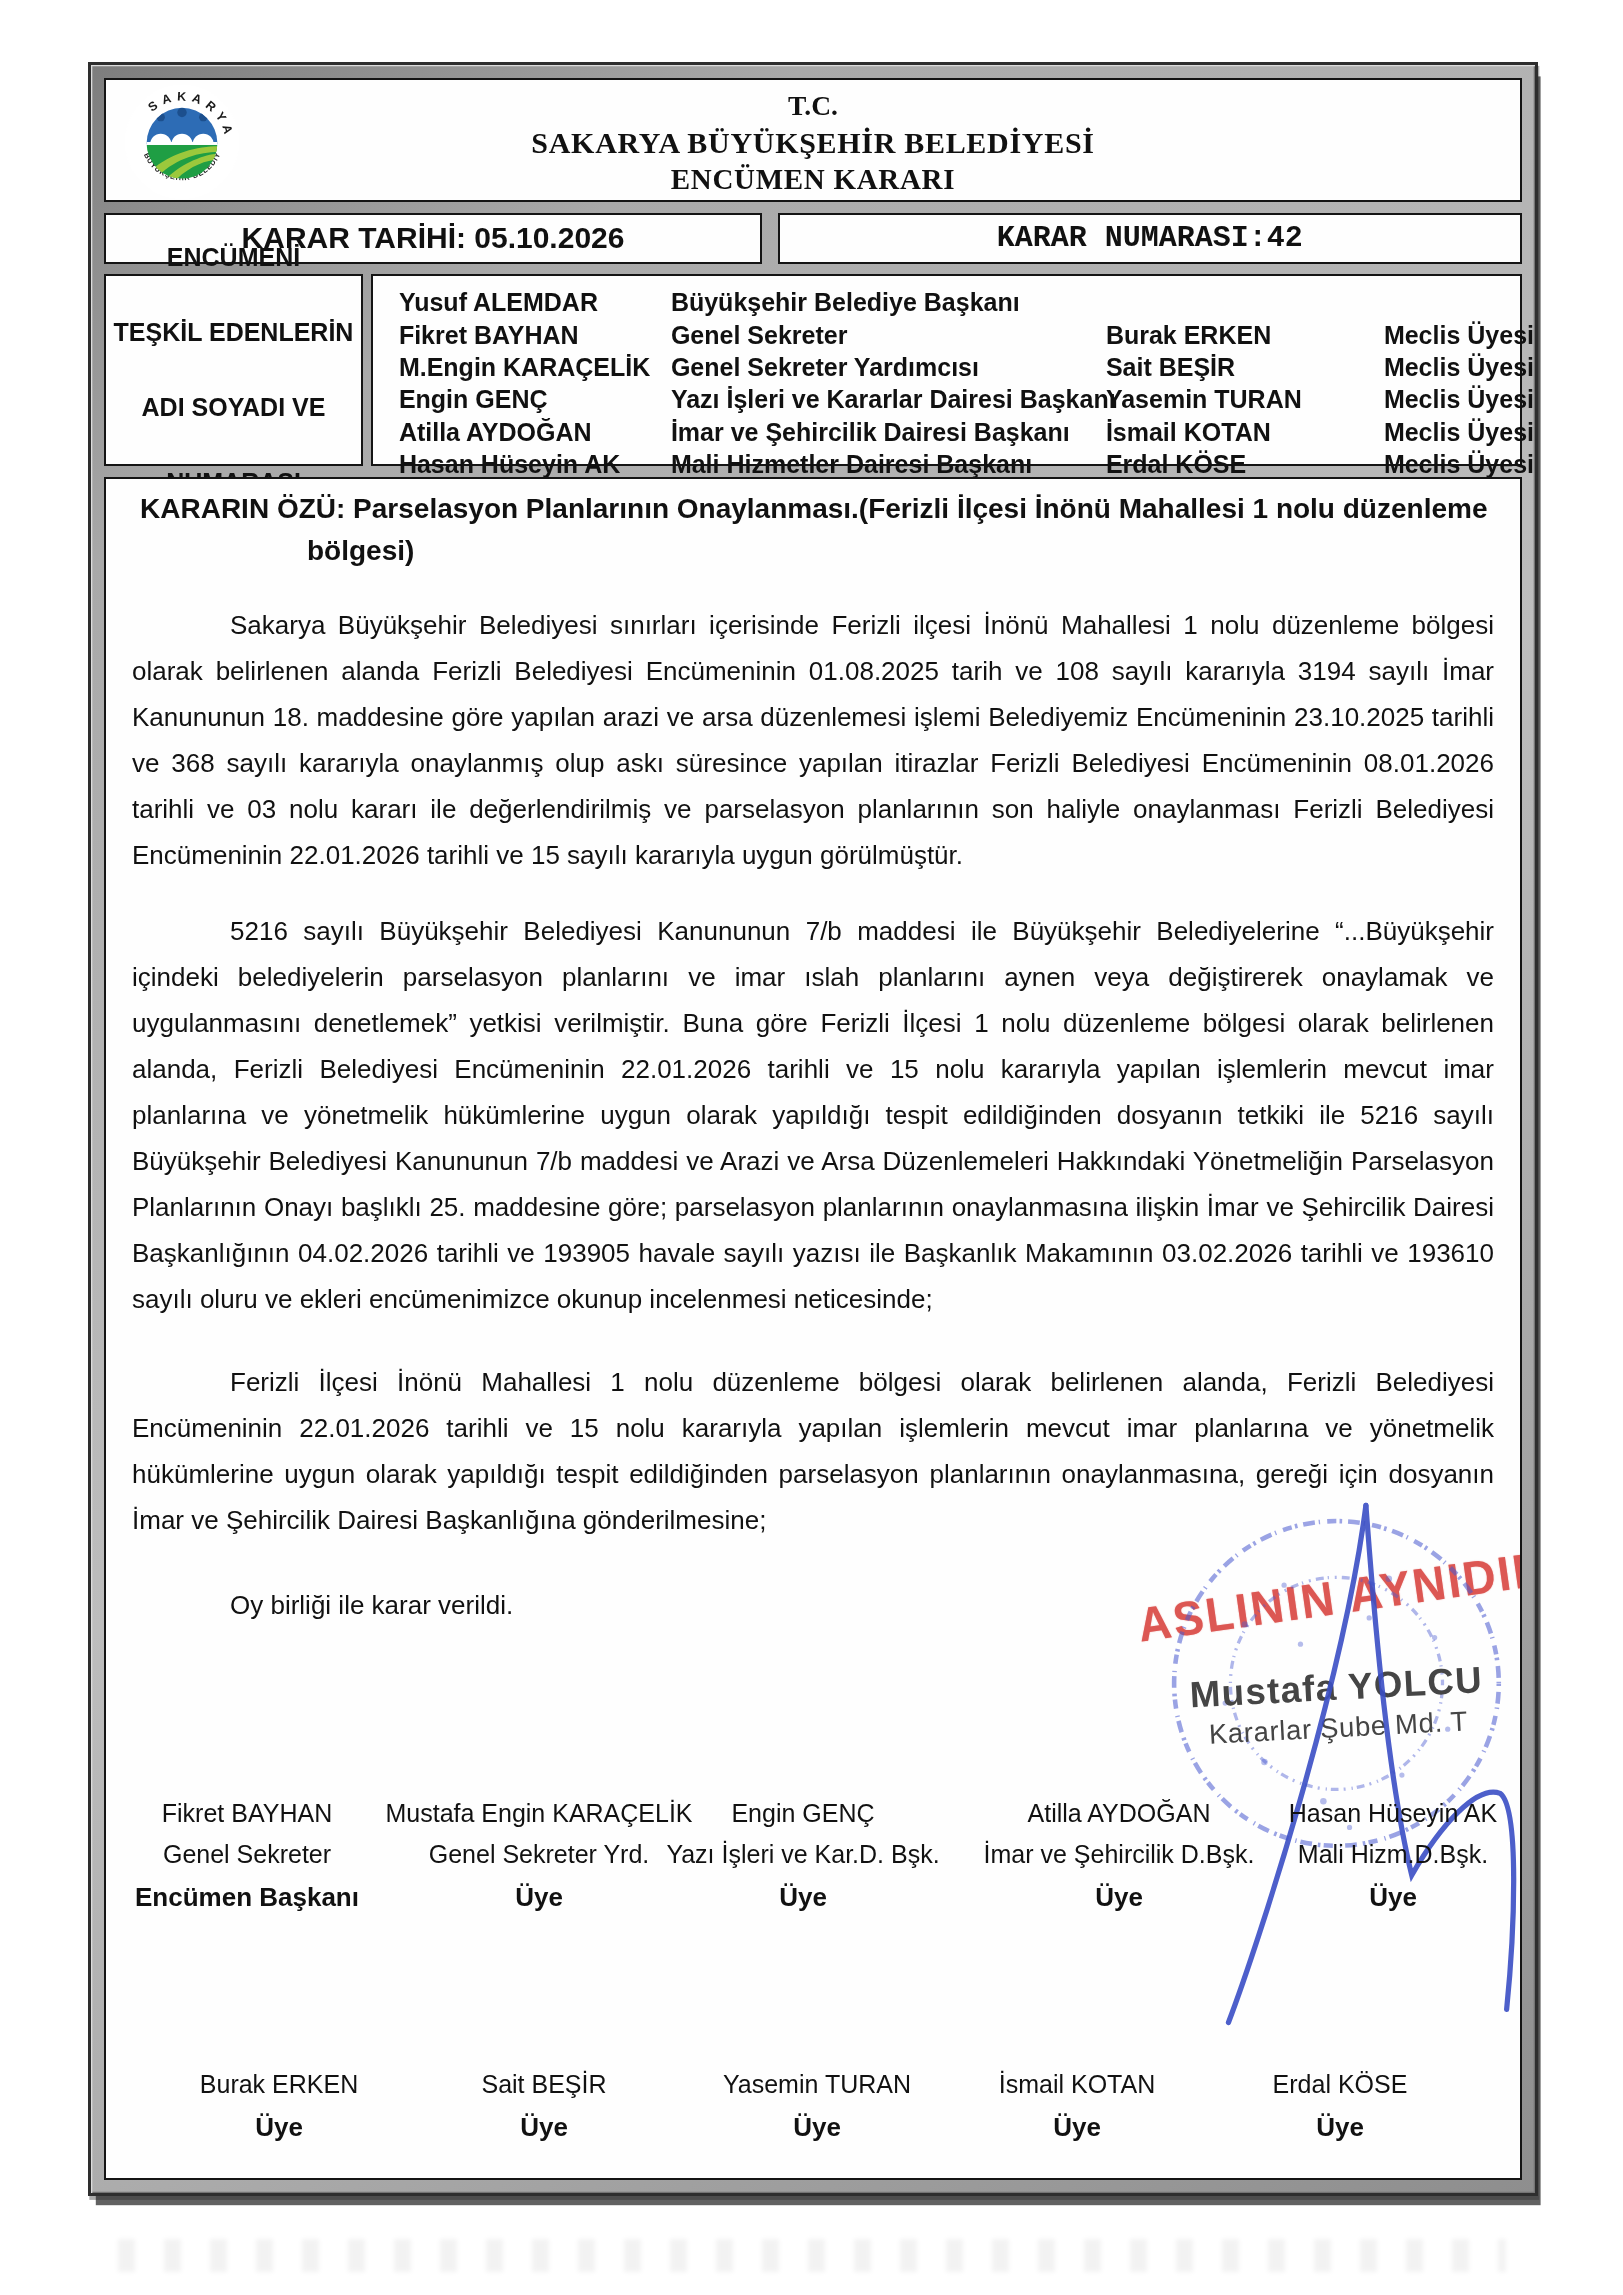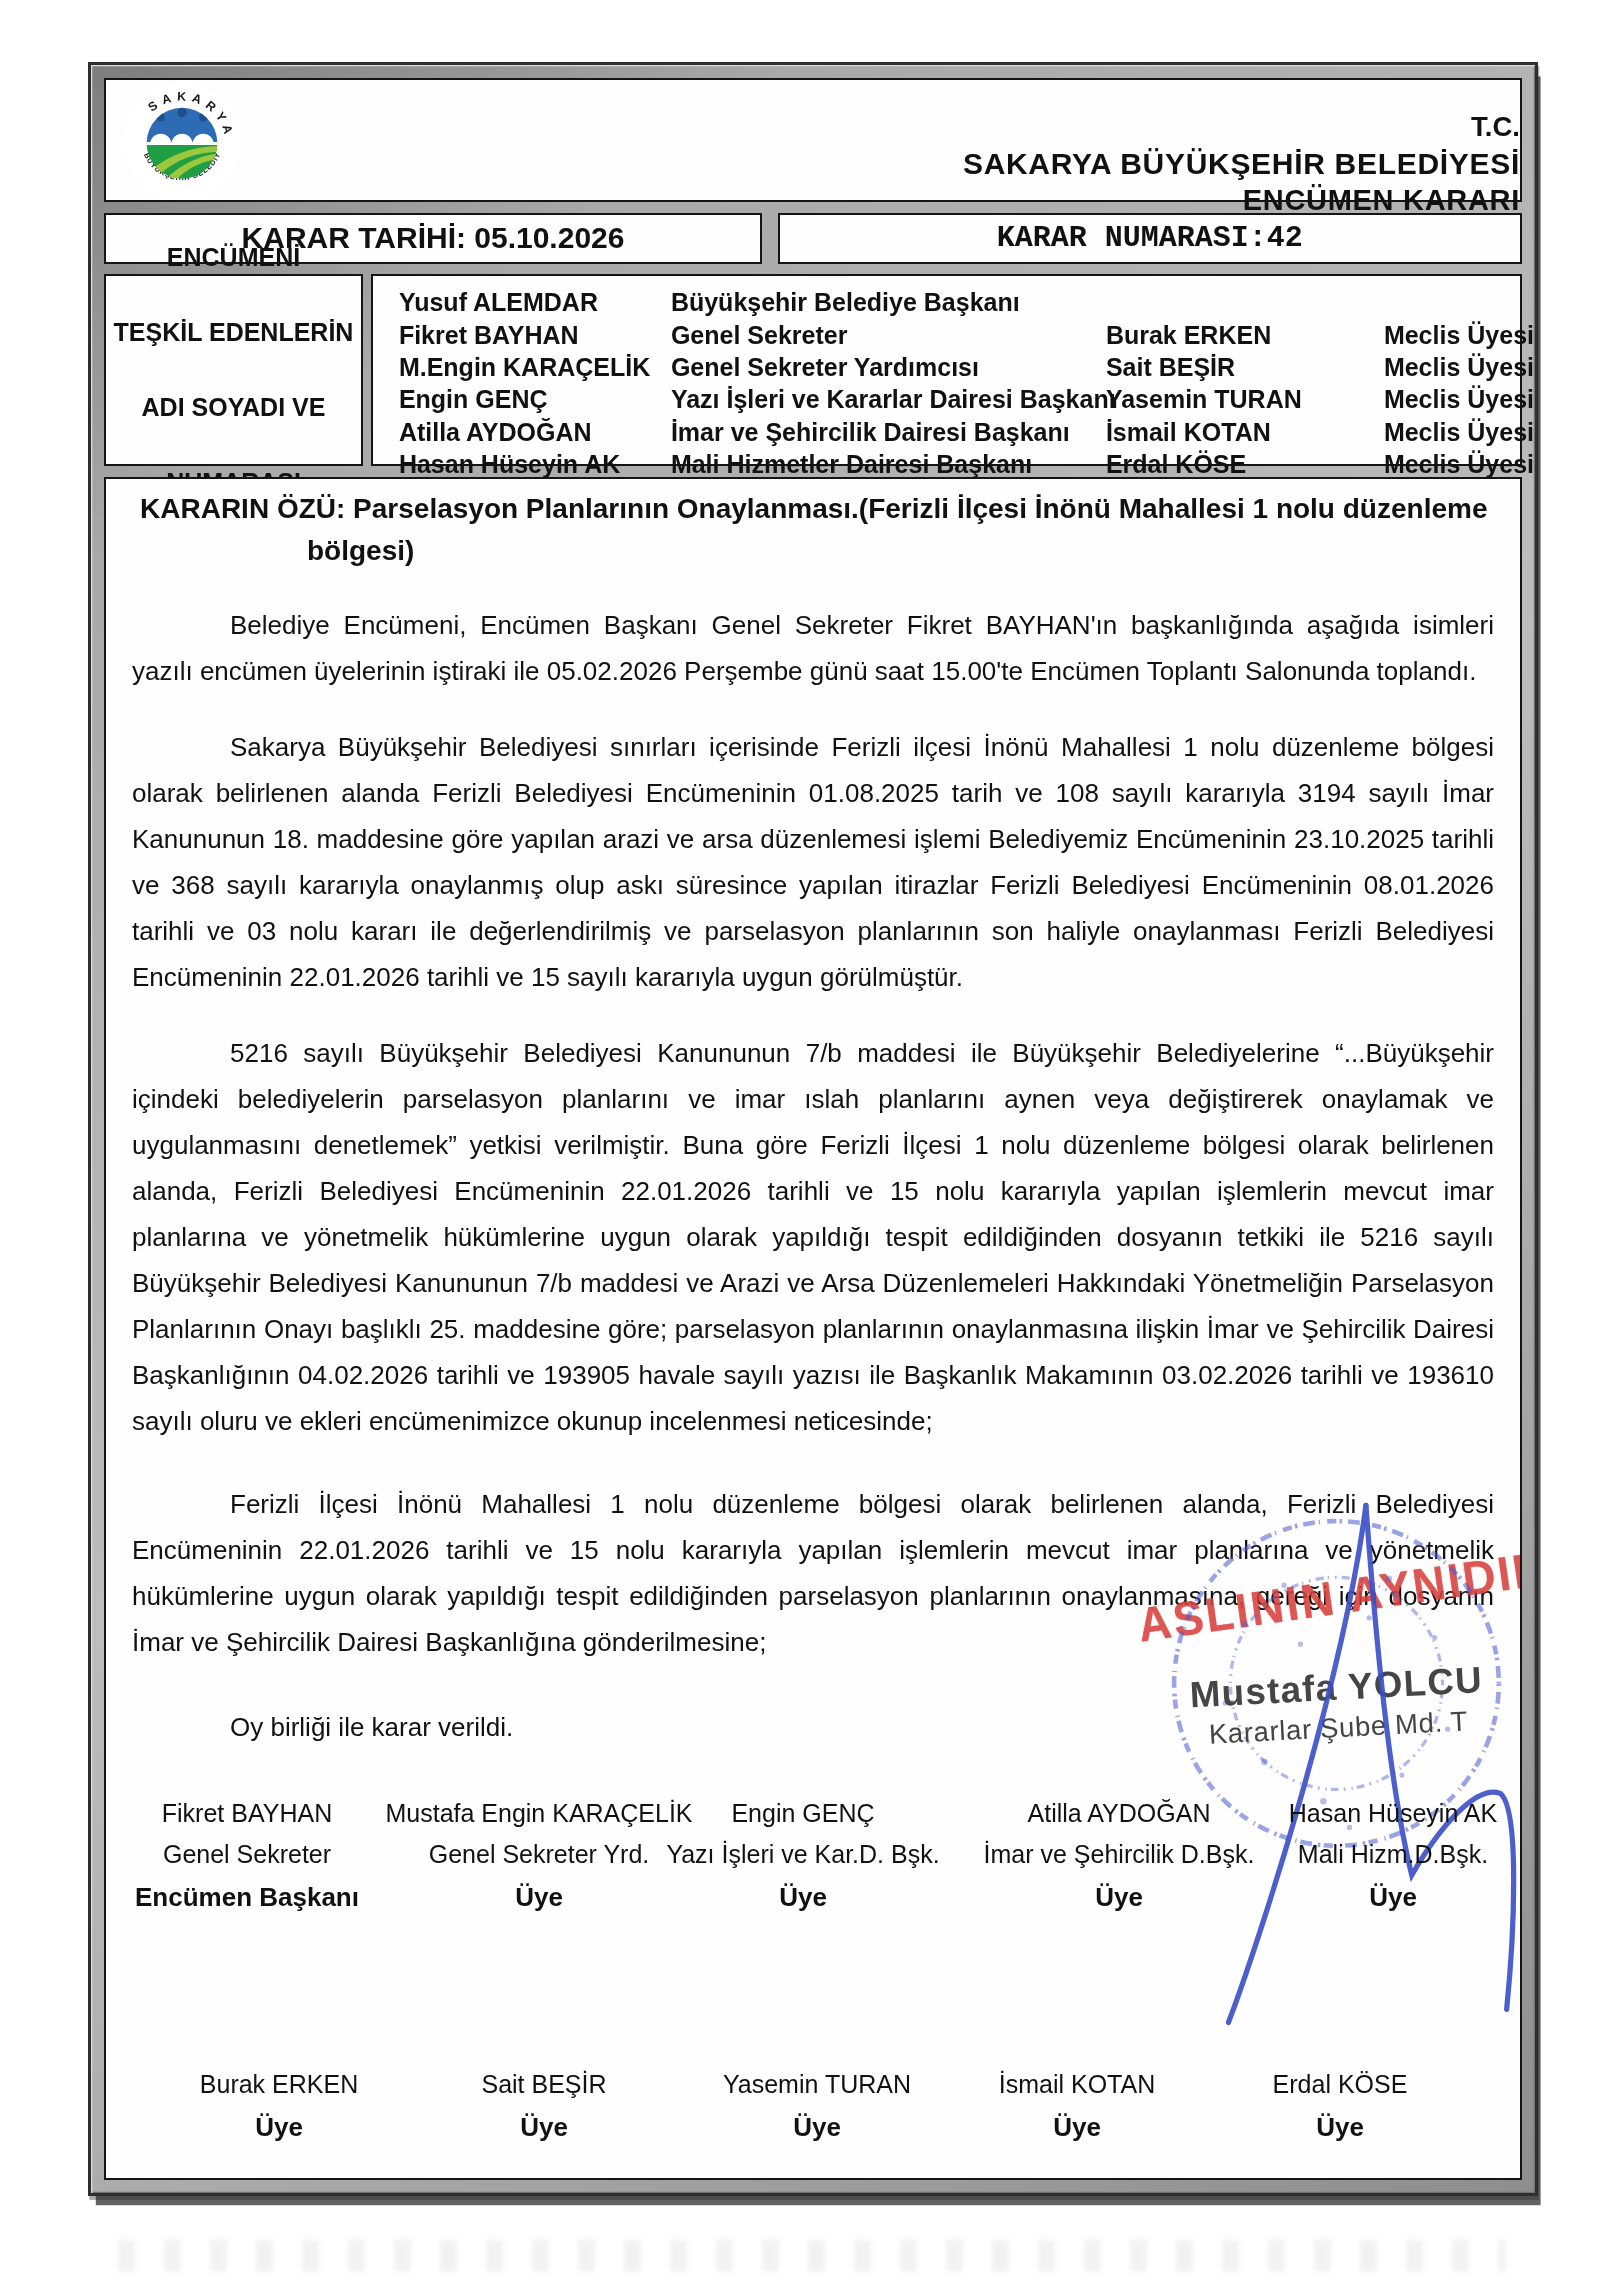--- a/index.html
+++ b/index.html
@@ -24,21 +24,21 @@
     padding:13px;
     display:flex;flex-direction:column;gap:10.5px;
   }
   .white-box{
     box-sizing:border-box;background:#fefefe;border:2.6px solid #141414;
     position:relative;
   }
 
   
   .hdr{height:124px;flex:0 0 auto;}
-  .hdr-text{padding-top:28px;text-align:right;font-weight:bold;line-height:37px;}
+  .hdr-text{padding-top:7px;text-align:center;font-weight:bold;line-height:37px;font-family:Liberation Serif, serif;}
   .hdr-tc{font-size:27.5px;}
   .hdr-title{font-size:30px;letter-spacing:0.7px;}
   .hdr-sub{font-size:29px;letter-spacing:0.7px;}
   .logo{position:absolute;left:17px;top:2.6px;width:118px;height:118px;}
 
   
   .meta-row{height:51px;flex:0 0 auto;display:flex;gap:15.7px;background:transparent;border:none;padding:0;}
   .meta-box{flex:0 0 658px;display:flex;align-items:center;justify-content:center;
             font-weight:bold;font-size:30px;}
   .meta-box.num{flex:1 1 auto;font-family:Liberation Mono, monospace;}
@@ -190,21 +190,20 @@
     </div>
 
     <div class="white-box body-box">
 
       <div class="ozu">
         <span>KARARIN ÖZÜ:</span>
         <span>Parselasyon Planlarının Onaylanması.(Ferizli İlçesi İnönü Mahallesi 1 nolu düzenleme</span>
         <div class="ozu-l2">bölgesi)</div>
       </div>
 
-      <p class="para">Belediye Encümeni, Encümen Başkanı Genel Sekreter Fikret BAYHAN'ın başkanlığında aşağıda isimleri yazılı encümen üyelerinin iştiraki ile 05.02.2026 Perşembe günü saat 15.00'te Encümen Toplantı Salonunda toplandı.</p>
       <p class="para">Sakarya Büyükşehir Belediyesi sınırları içerisinde Ferizli ilçesi İnönü Mahallesi 1 nolu düzenleme bölgesi olarak belirlenen alanda Ferizli Belediyesi Encümeninin 01.08.2025 tarih ve 108 sayılı kararıyla 3194 sayılı İmar Kanununun 18. maddesine göre yapılan arazi ve arsa düzenlemesi işlemi Belediyemiz Encümeninin 23.10.2025 tarihli ve 368 sayılı kararıyla onaylanmış olup askı süresince yapılan itirazlar Ferizli Belediyesi Encümeninin 08.01.2026 tarihli ve 03 nolu kararı ile değerlendirilmiş ve parselasyon planlarının son haliyle onaylanması Ferizli Belediyesi Encümeninin 22.01.2026 tarihli ve 15 sayılı kararıyla uygun görülmüştür.</p>
       <p class="para">5216 sayılı Büyükşehir Belediyesi Kanununun 7/b maddesi ile Büyükşehir Belediyelerine “...Büyükşehir içindeki belediyelerin parselasyon planlarını ve imar ıslah planlarını aynen veya değiştirerek onaylamak ve uygulanmasını denetlemek” yetkisi verilmiştir. Buna göre Ferizli İlçesi 1 nolu düzenleme bölgesi olarak belirlenen alanda, Ferizli Belediyesi Encümeninin 22.01.2026 tarihli ve 15 nolu kararıyla yapılan işlemlerin mevcut imar planlarına ve yönetmelik hükümlerine uygun olarak yapıldığı tespit edildiğinden dosyanın tetkiki ile 5216 sayılı Büyükşehir Belediyesi Kanununun 7/b maddesi ve Arazi ve Arsa Düzenlemeleri Hakkındaki Yönetmeliğin Parselasyon Planlarının Onayı başlıklı 25. maddesine göre; parselasyon planlarının onaylanmasına ilişkin İmar ve Şehircilik Dairesi Başkanlığının 04.02.2026 tarihli ve 193905 havale sayılı yazısı ile Başkanlık Makamının 03.02.2026 tarihli ve 193610 sayılı oluru ve ekleri encümenimizce okunup incelenmesi neticesinde;</p>
       <p class="para p4">Ferizli İlçesi İnönü Mahallesi 1 nolu düzenleme bölgesi olarak belirlenen alanda, Ferizli Belediyesi Encümeninin 22.01.2026 tarihli ve 15 nolu kararıyla yapılan işlemlerin mevcut imar planlarına ve yönetmelik hükümlerine uygun olarak yapıldığı tespit edildiğinden parselasyon planlarının onaylanmasına, gereği için dosyanın İmar ve Şehircilik Dairesi Başkanlığına gönderilmesine;</p>
       <p class="vote">Oy birliği ile karar verildi.</p>
 
       <div class="red-stamp">ASLININ AYNIDIR</div>
 
       <svg class="stamp-art" viewBox="0 0 660 860">
         <g stroke="#4a5ad0" fill="none" opacity="0.55">
           <circle cx="320" cy="300" r="248" stroke-width="7" stroke-dasharray="4 9 18 6 2 11 14 5"></circle>

